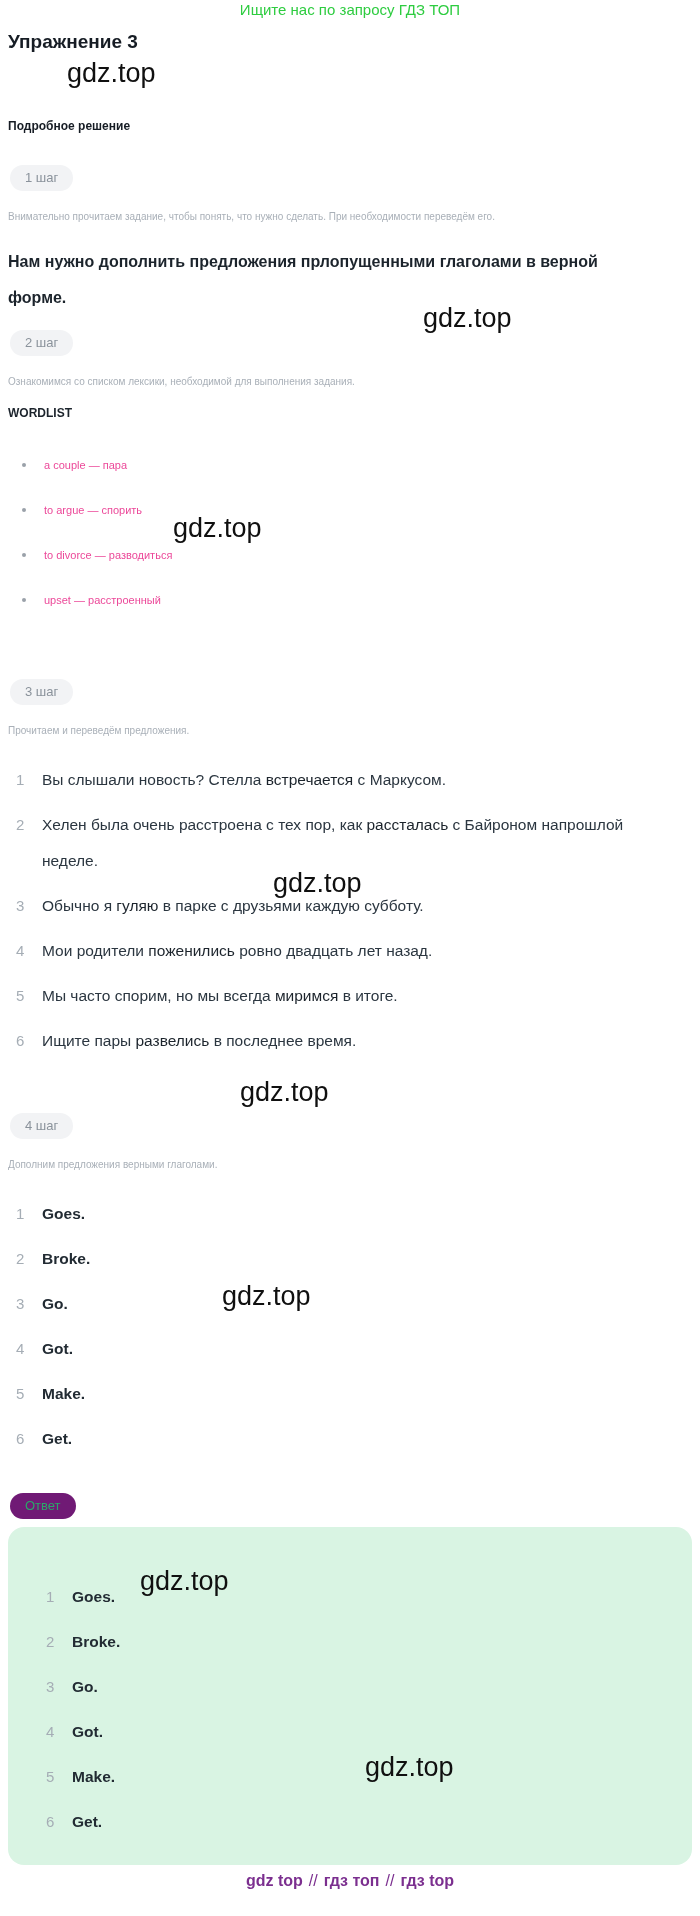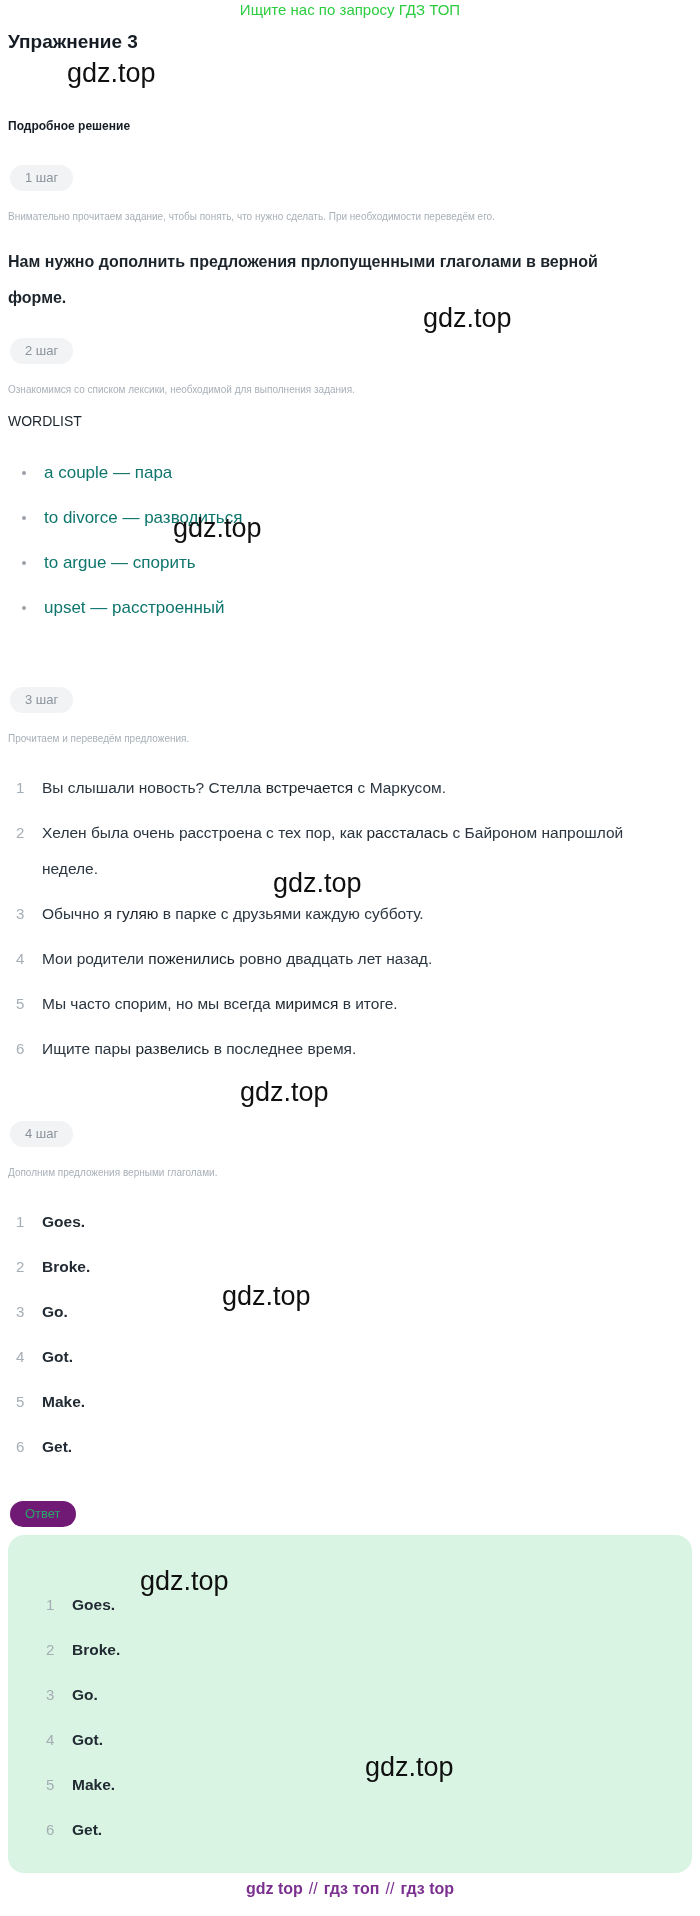--- a/index.html
+++ b/index.html
@@ -37,21 +37,21 @@
   .badge{
     display:inline-block;
     margin:27px 0 0 10px;
     padding:5px 15px;
     background:#f2f3f5;
     border-radius:15px;
     font-size:13px;
     line-height:16px;
     color:#8a929b;
   }
-  .badge.b2{margin-top:22px;}
+  .badge.b2{margin-top:14px;}
   .badge.b3{margin-top:52px;}
   .badge.b4{margin-top:45px;}
   .badge.badge-answer{
     background:#701a75;
     color:#2aa768;
   }
   .note{
     margin:12px 0 0 8px;
     max-width:680px;
     font-size:10px;
@@ -61,34 +61,34 @@
   .statement{
     margin:14px 0 0 8px;
     max-width:620px;
     font-size:16px;
     line-height:36px;
     font-weight:700;
     color:#1c242c;
   }
   .wordlist-title{
     margin:8px 0 0 8px;
-    font-size:14px;
+    font-size:12px;
     line-height:20px;
-    font-weight:400;
+    font-weight:700;
     letter-spacing:0px;
     color:#1c242c;
   }
   .wordlist{margin-top:24px;}
   .wl-item{
     display:flex;
     align-items:flex-start;
     margin:0 0 9px 14px;
-    font-size:17px;
+    font-size:11px;
     line-height:36px;
-    color:#0f766e;
+    color:#ec4899;
   }
   .dot{
     flex:0 0 auto;
     width:4px;height:4px;
     border-radius:50%;
     background:#9aa1a9;
     margin:16px 18px 0 8px;
   }
   .num-list{margin-top:18px;}
   .num-list.answers{margin-top:18px;}
@@ -166,25 +166,25 @@
   <div><span class="badge b2">2 шаг</span></div>
   <p class="note">Ознакомимся со списком лексики, необходимой для выполнения задания.</p>
   <div class="wordlist-title">WORDLIST</div>
   <div class="wordlist" id="wordlist">
       <div class="wl-item">
         <span class="dot"></span>
         <span class="wl-text">a couple — пара</span>
       </div>
       <div class="wl-item">
         <span class="dot"></span>
+        <span class="wl-text">to argue — спорить</span>
+      </div>
+      <div class="wl-item">
+        <span class="dot"></span>
         <span class="wl-text">to divorce — разводиться</span>
-      </div>
-      <div class="wl-item">
-        <span class="dot"></span>
-        <span class="wl-text">to argue — спорить</span>
       </div>
       <div class="wl-item">
         <span class="dot"></span>
         <span class="wl-text">upset — расстроенный</span>
       </div>
     </div>
 
   <div><span class="badge b3">3 шаг</span></div>
   <p class="note">Прочитаем и переведём предложения.</p>
   <div class="num-list" id="sentences">

